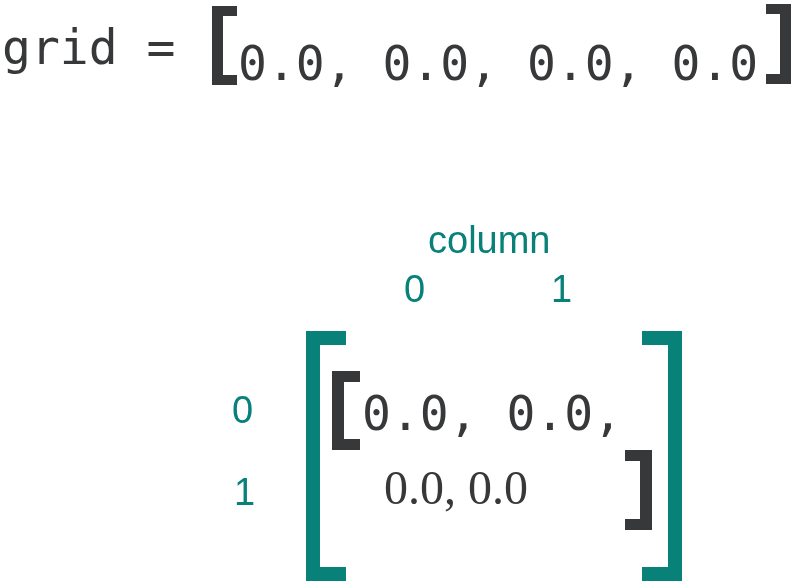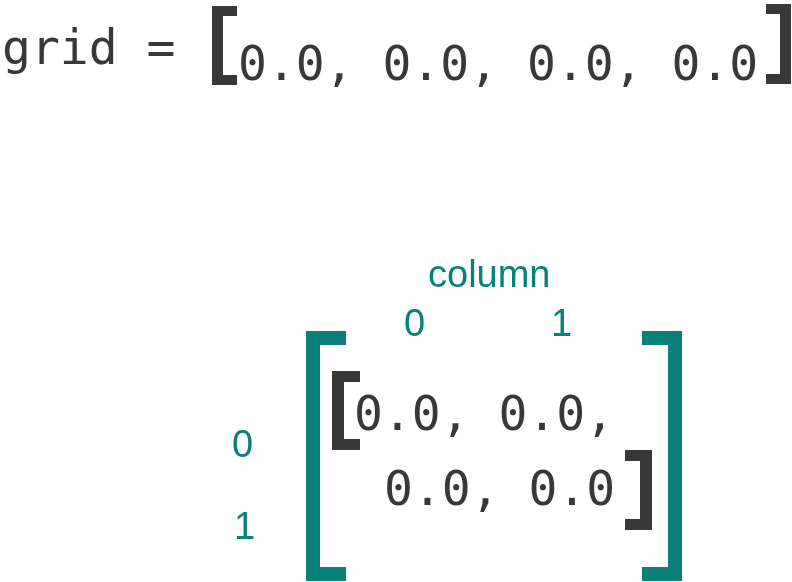--- a/index.html
+++ b/index.html
@@ -23,21 +23,20 @@
     color: #36383a;
     white-space: pre;
   }
   .label {
     position: absolute;
     font-family: "Liberation Sans", "DejaVu Sans", sans-serif;
     font-size: 38px;
     line-height: 1;
     color: #088178;
     white-space: pre;
-    margin-top: 34px;
   }
   .bracket {
     position: absolute;
     box-sizing: border-box;
   }
   
   .code-bracket-open {
     left: 212px; top: 6px; width: 25px; height: 79px;
     border-left: 11px solid #36383a;
     border-top: 10px solid #36383a;
@@ -101,17 +100,17 @@
   <div class="label" style="left:234px; top:473px;">1</div>
 
   <div class="bracket outer-bracket-left"></div>
 
   <div class="bracket outer-bracket-right"></div>
 
   <div class="bracket inner-bracket-open"></div>
 
   <div class="bracket inner-bracket-close"></div>
 
-  <div class="mono" style="left:354px; top:389px;">0.0, 0.0,</div>
+  <div class="mono" style="left:362px; top:389px;">0.0, 0.0,</div>
 
-  <div class="mono" style="left:384px; top:464px;">0.0, 0.0</div>
+  <div class="mono" style="left:384px; top:464px;font-family:Liberation Serif, serif;">0.0, 0.0</div>
 
 </div>
 
 </body></html>

